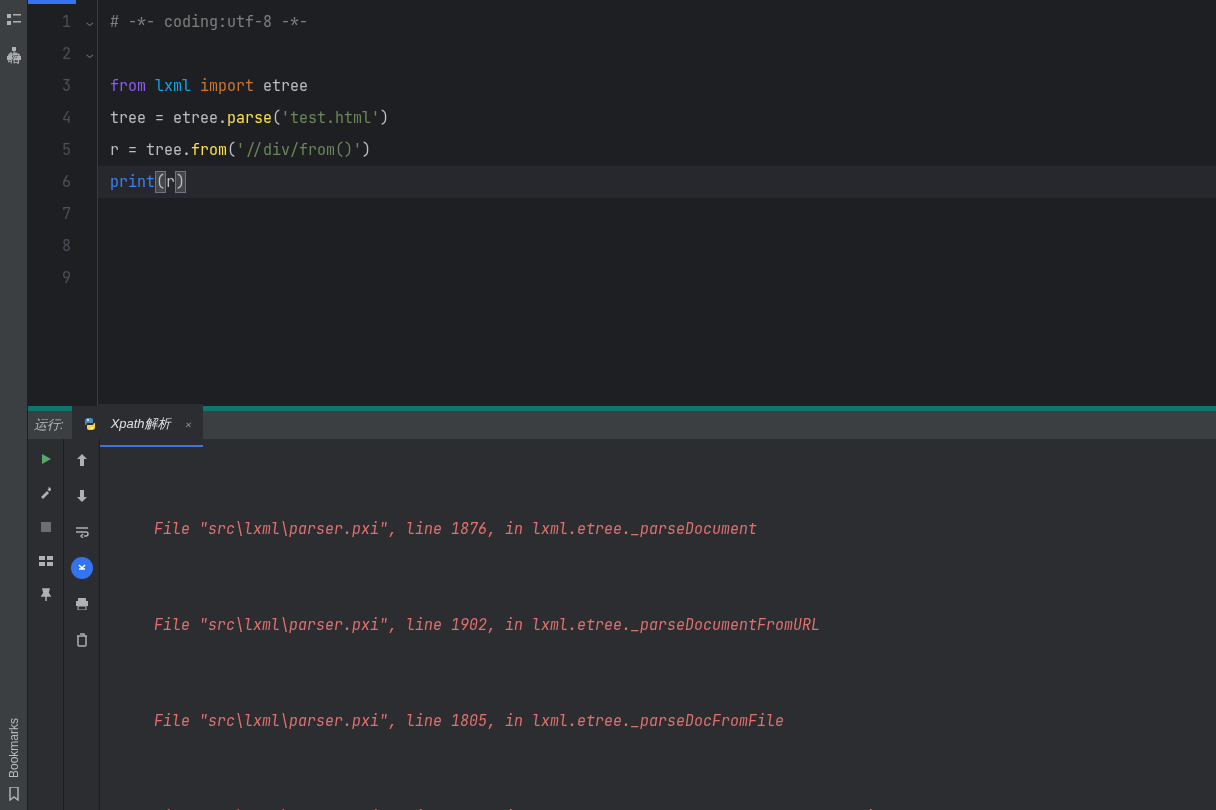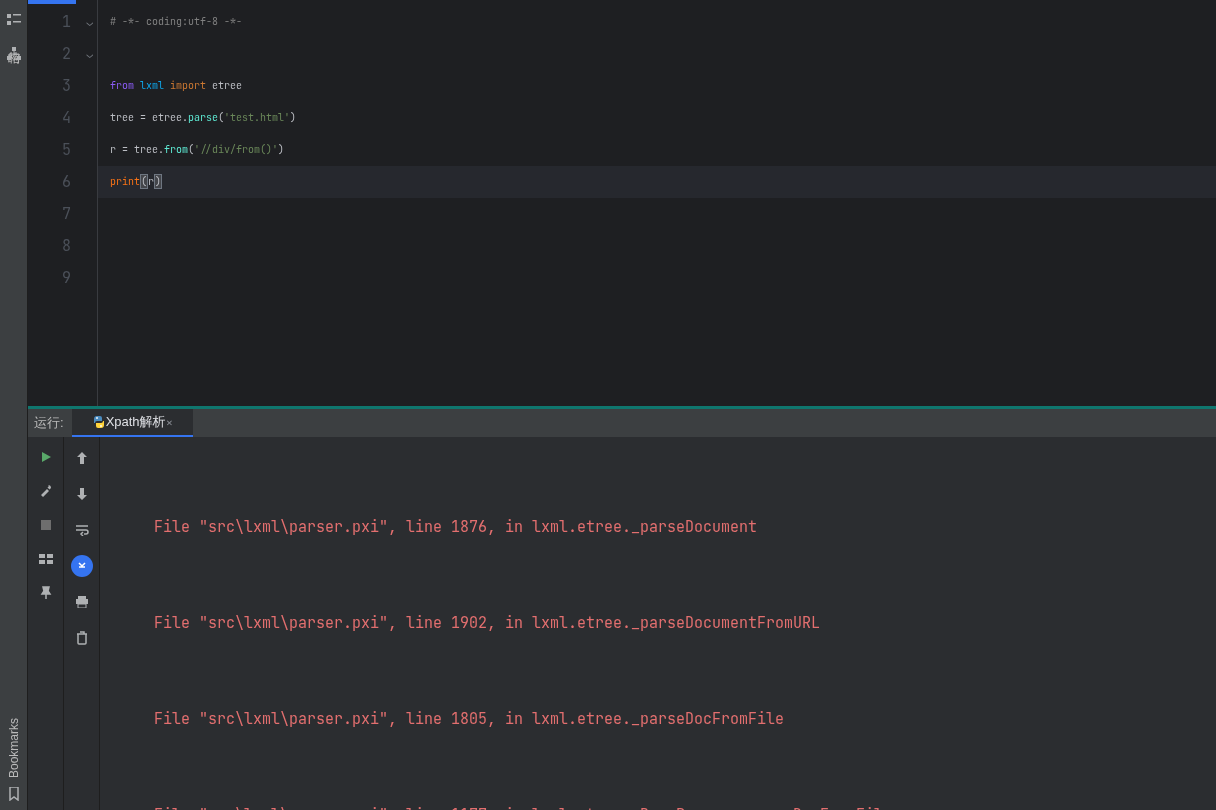--- a/index.html
+++ b/index.html
@@ -87,70 +87,71 @@
   position: absolute;
   top: 0;
   left: 0;
   width: 48px;
   height: 4px;
   background: #3574f0;
 }
 .code-area {
   flex: 1;
   padding-top: 6px;
-  font-size: 10px;
+  font-size: 15px;
   line-height: 32px;
   position: relative;
 }
 .code-line {
   height: 32px;
   padding-left: 12px;
   white-space: pre;
 }
 .code-line.current {
   background: #26282e;
 }
 .from-kw { color: #8b5cf6; }
 .import-kw { color: #cc7832; }
 .ident { color: #bcbec4; }
 .pkg { color: #0ea5e9; }
-.method { color: #5eead4; }
+.method { color: #fde047; }
 .string { color: #6a8759; }
 .comment { color: #808080; }
-.builtin { color: #f97316; }
+.builtin { color: #3b82f6; }
 .paren { color: #bcbec4; }
 .eq { color: #bcbec4; }
 .highlight-paren { background: #43454a; border: 1px solid #6e7681; }
 .run-panel {
   height: 404px;
   background: #2b2d30;
-  border-top: 3px solid #0f766e;
-  display: flex;
-  flex-direction: column;
+  border-top: 5px solid #0f766e;
+  display: flex;
+  flex-direction: column;
+  font-style: italic;
 }
 .run-tabbar {
   height: 28px;
   background: #3c3f41;
   display: flex;
   align-items: center;
   padding-left: 6px;
   font-size: 13px;
 }
 .run-tabbar .run-label {
   color: #bbbbbb;
   font-family: "Microsoft YaHei", sans-serif;
   margin-right: 8px;
 }
 .run-tab {
   display: flex;
   align-items: center;
   background: #2b2d30;
-  height: 28px;
-  padding: 0 20px;
-  gap: 0;
+  height: 43px;
+  padding: 0 11px;
+  gap: 14px;
   border-bottom: 2px solid #3574f0;
 }
 .run-tab .py-icon {
   width: 14px;
   height: 14px;
 }
 .run-tab .tab-title { color: #dfe1e5; font-family: "Microsoft YaHei", sans-serif; }
 .run-tab .close-x { color: #868a91; cursor: pointer; font-size: 13px; }
 .run-body {
   flex: 1;

